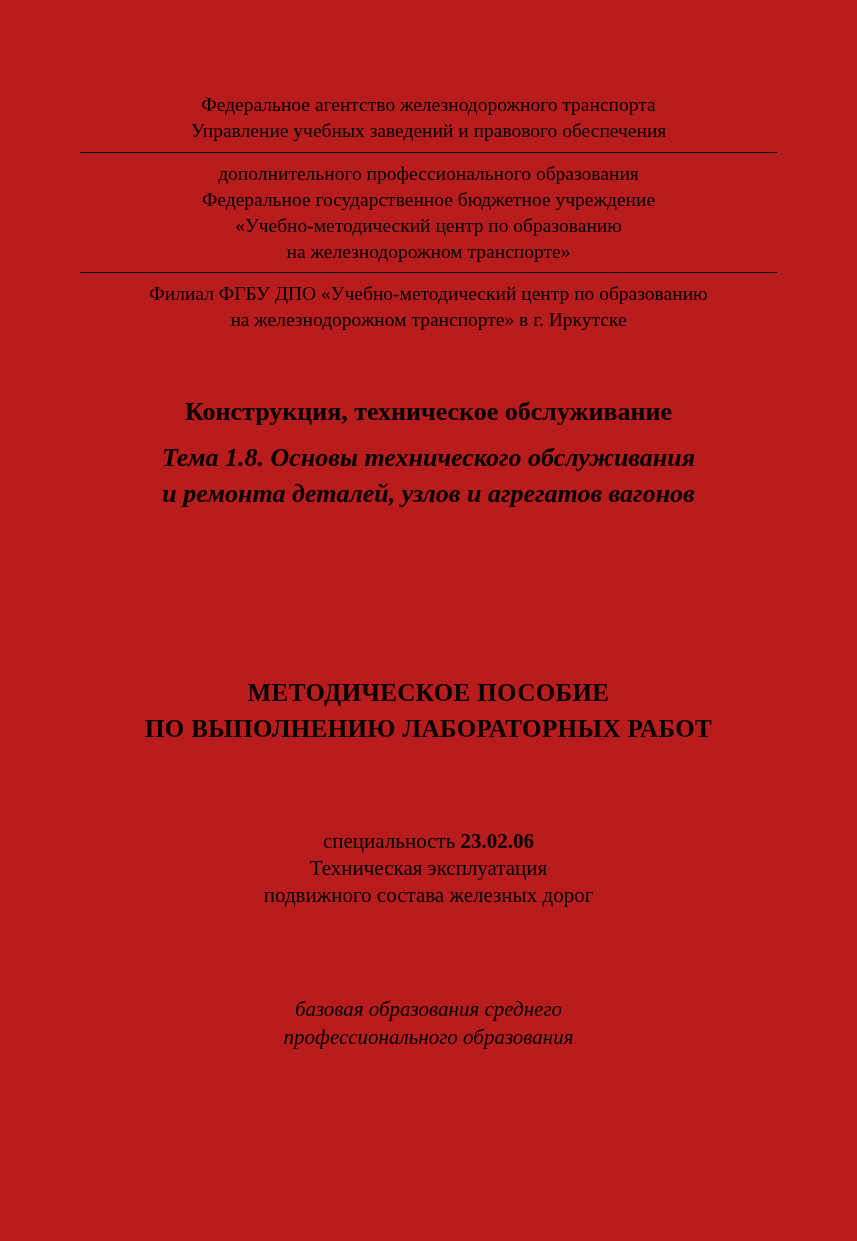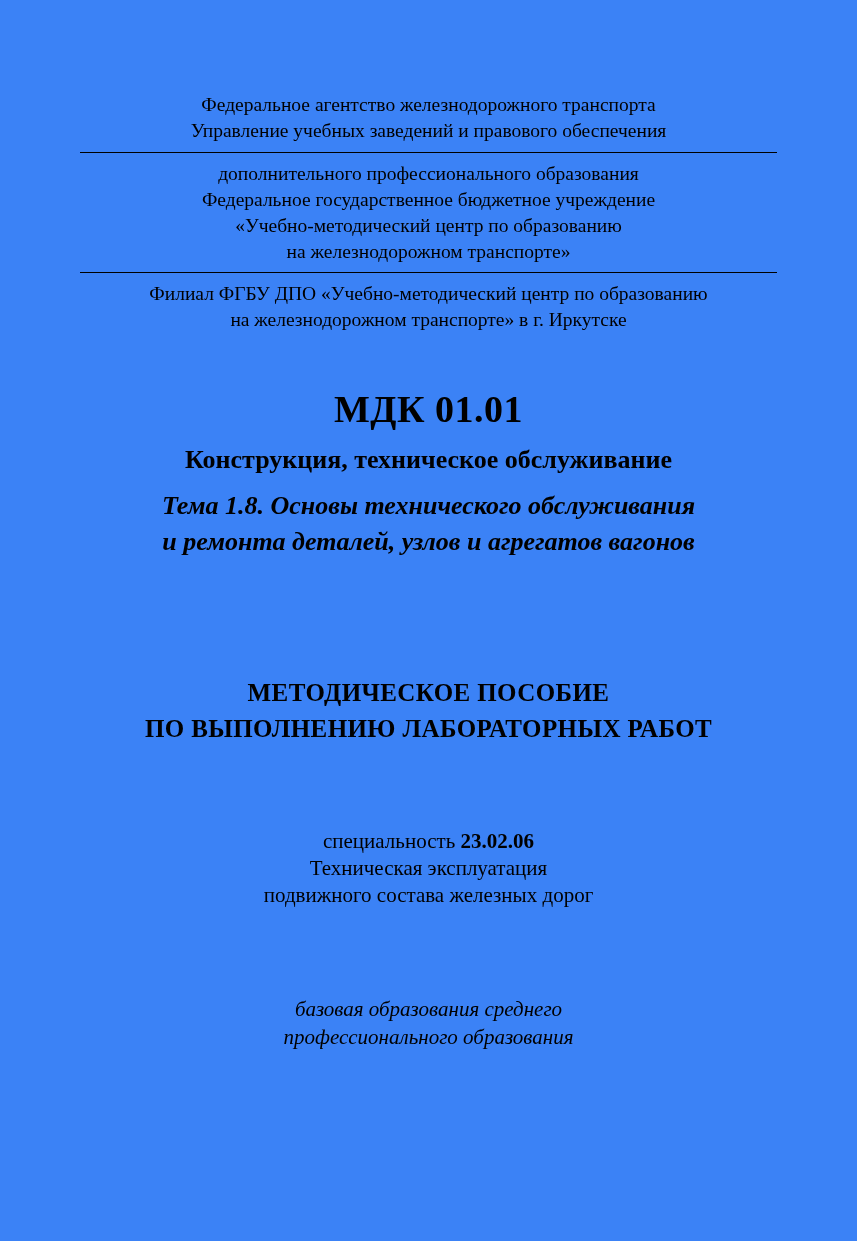--- a/index.html
+++ b/index.html
@@ -4,21 +4,21 @@
 <style>
   html, body {
     margin: 0;
     padding: 0;
     background: #ffffff;
   }
   .page {
     position: relative;
     width: 857px;
     height: 1241px;
-    background: #3b82f6;
+    background: #b91c1c;
     margin: 0 auto;
     overflow: hidden;
     font-family: "Liberation Serif", "DejaVu Serif", serif;
     color: #000000;
   }
 
   
   .header {
     position: absolute;
     left: 80px;
@@ -145,21 +145,20 @@
     <hr class="rule">
 
     <div class="header-group group-3">
       <div class="hline">Филиал ФГБУ ДПО «Учебно-методический центр по образованию</div>
       <div class="hline">на железнодорожном транспорте» в г. Иркутске</div>
     </div>
 
   </div>
 
   <div class="title-block">
-    <div class="title-main">МДК 01.01</div>
     <div class="title-sub">Конструкция, техническое обслуживание</div>
     <div class="title-theme">Тема 1.8. Основы технического обслуживания</div>
     <div class="title-theme" style="margin-top:0">и ремонта деталей, узлов и агрегатов вагонов</div>
   </div>
 
   <div class="doctype">
     <div>МЕТОДИЧЕСКОЕ ПОСОБИЕ</div>
     <div>ПО ВЫПОЛНЕНИЮ ЛАБОРАТОРНЫХ РАБОТ</div>
   </div>
 

